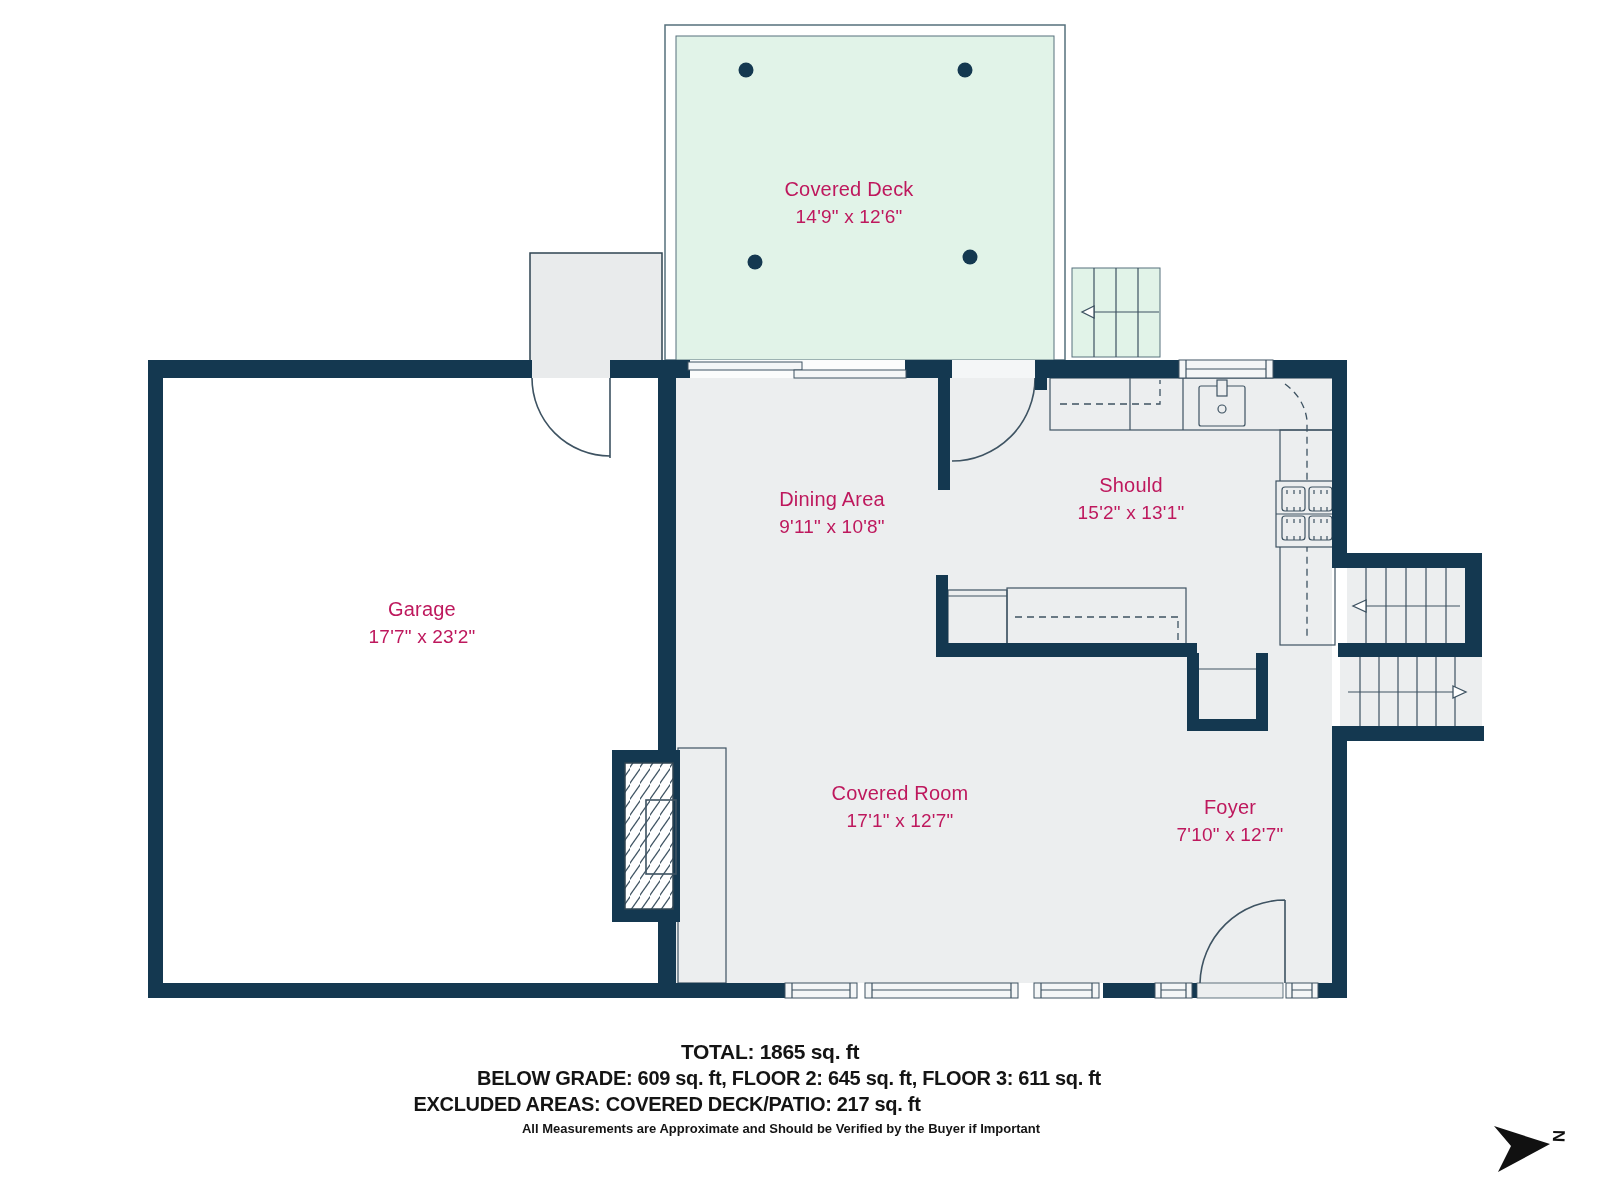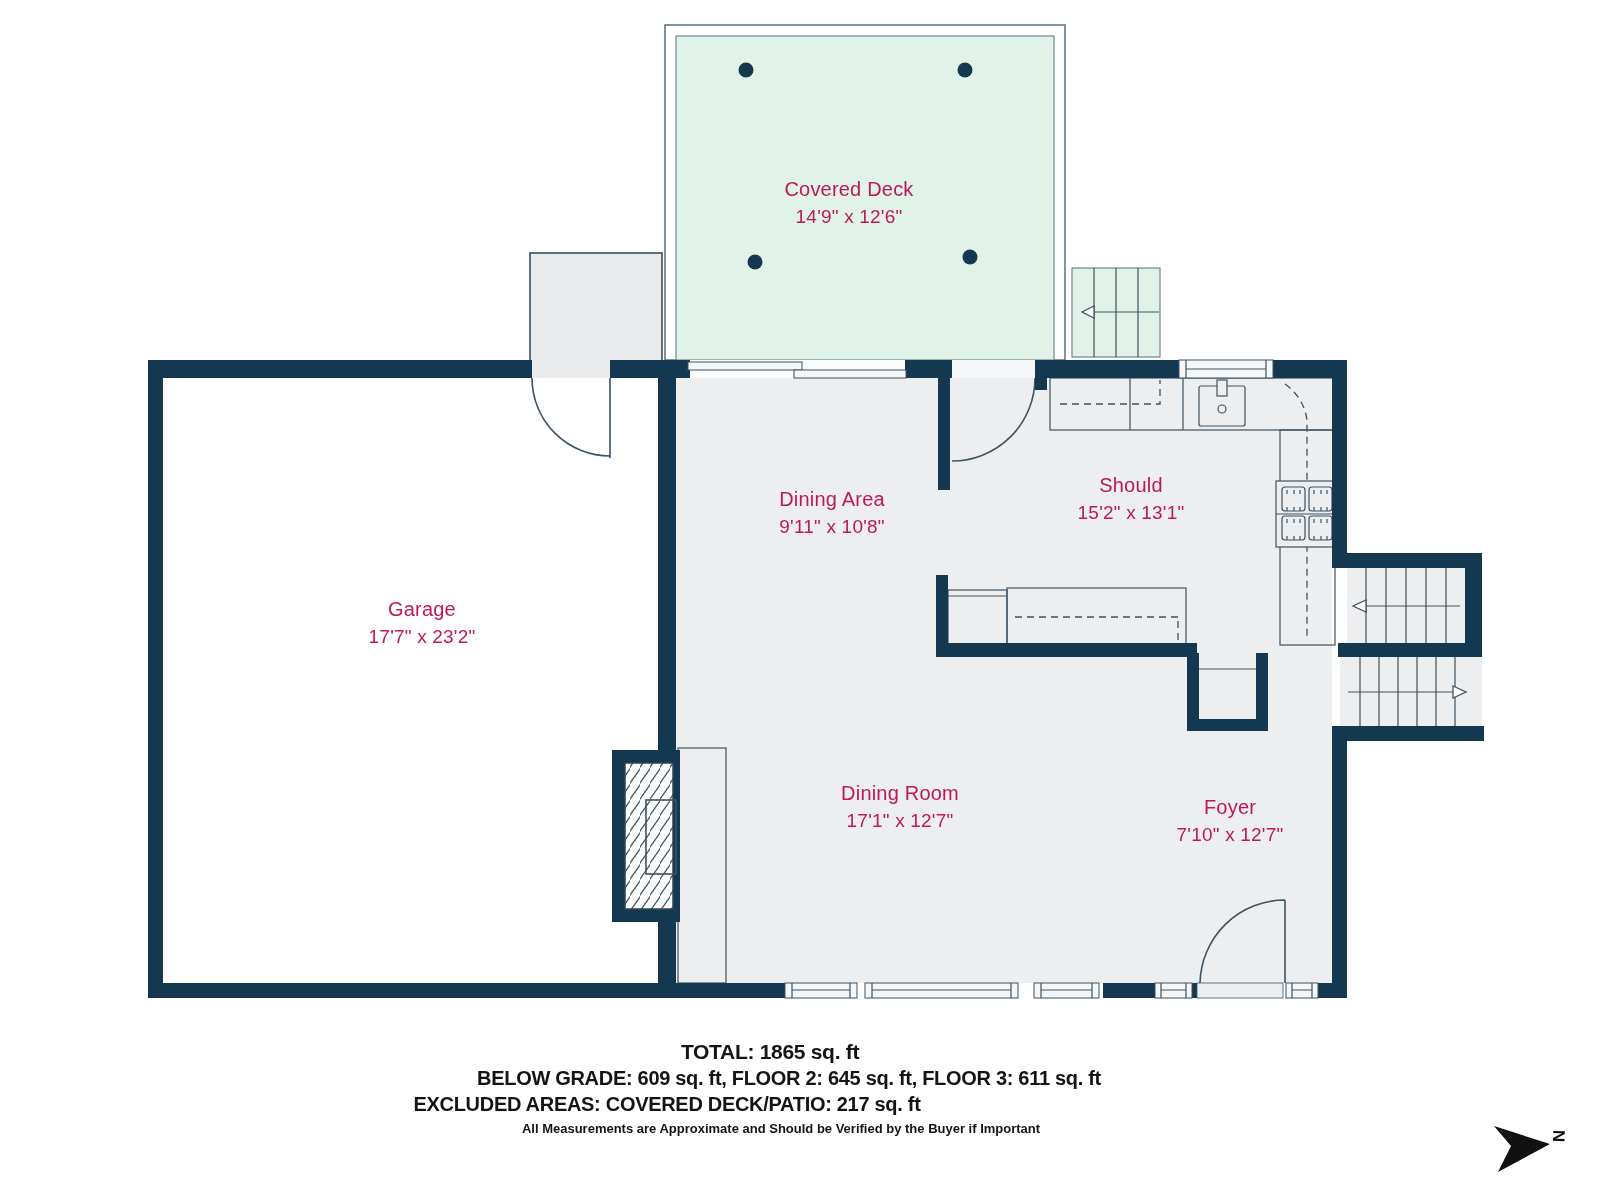--- a/index.html
+++ b/index.html
@@ -212,21 +212,21 @@
 </div>
 <div class="room-label" style="left:792px;top:486px;margin-left:40px;">
   <div>Dining Area</div>
   <div class="dims">9'11" x 10'8"</div>
 </div>
 <div class="room-label" style="left:1131px;top:472px;">
   <div>Should</div>
   <div class="dims">15'2" x 13'1"</div>
 </div>
 <div class="room-label" style="left:900px;top:780px;">
-  <div>Dining Room</div>
+  <div>Covered Room</div>
   <div class="dims">17'1" x 12'7"</div>
 </div>
 <div class="room-label" style="left:1206px;top:794px;margin-left:24px;">
   <div>Foyer</div>
   <div class="dims">7'10" x 12'7"</div>
 </div>
 
 <div class="summary">
   <div class="s1">TOTAL: 1865 sq. ft</div>
   <div class="s2">BELOW GRADE: 609 sq. ft, FLOOR 2: 645 sq. ft, FLOOR 3: 611 sq. ft</div>

